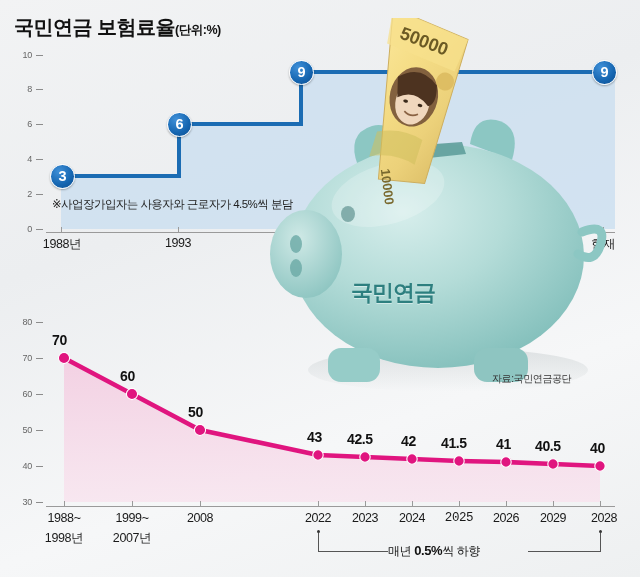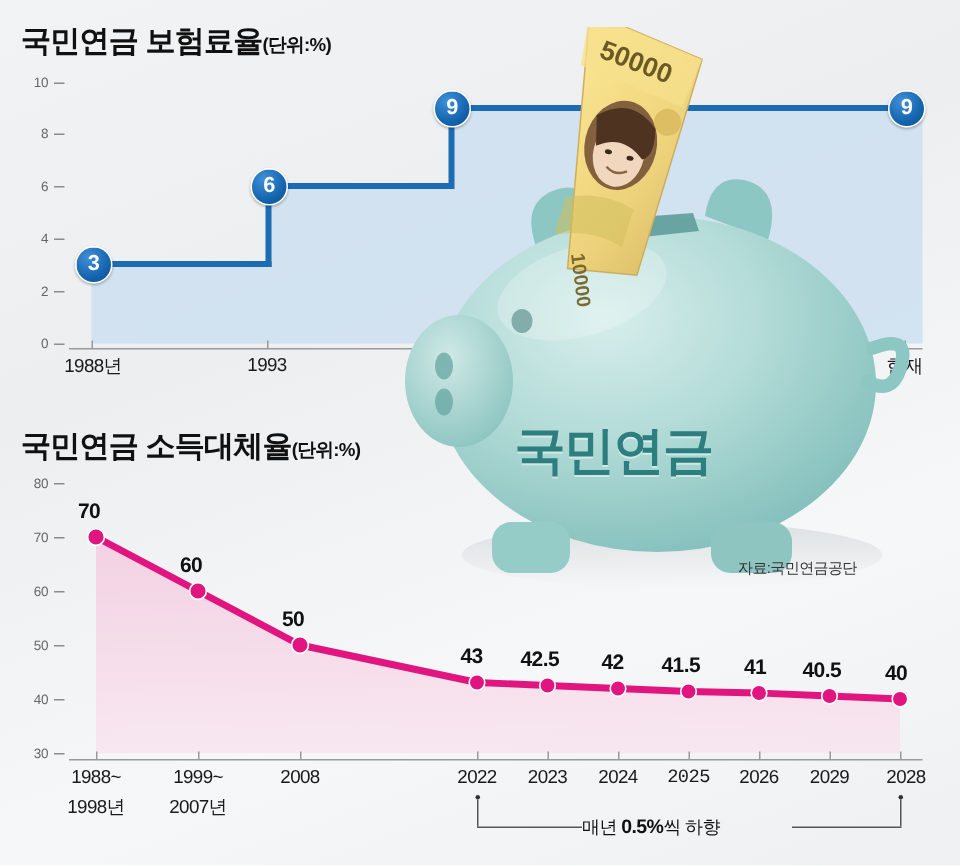--- a/index.html
+++ b/index.html
@@ -76,22 +76,22 @@
   }
   #brk-label b{font-weight:bold;font-size:13px;}
 
   
   #art{position:absolute;left:262px;top:18px;width:378px;height:400px;z-index:4;pointer-events:none;}
   #source{
     position:absolute;left:492px;top:372px;font-size:10px;color:#333;
     letter-spacing:-0.4px;white-space:nowrap;z-index:10;
   }
   .pigword{
-    position:absolute;left:319px;top:278px;width:180px;text-align:center;
-    font-size:34px;font-weight:bold;color:#2d7f7f;letter-spacing:-1px;
+    position:absolute;left:303px;top:278px;width:180px;text-align:center;
+    font-size:22px;font-weight:bold;color:#2d7f7f;letter-spacing:-1px;
     text-shadow:0 1px 0 rgba(255,255,255,.45);z-index:5;
   }
 </style>
 </head>
 <body>
 
 <div id="root">
 
   <div id="art">
     <svg width="378" height="400" viewBox="0 0 378 400">
@@ -190,38 +190,36 @@
       <div class="c1-line" style="left:127px; top:68px;  width:124px; height:4px;"></div>
       <div class="c1-vline" style="left:249px; top:16px;  width:4px;   height:56px;"></div>
       <div class="c1-line" style="left:249px; top:16px;  width:316px; height:4px;"></div>
 
       <div class="bluedot" style="left:0px;   top:110px;">3</div>
       <div class="bluedot" style="left:117px; top:58px;">6</div>
       <div class="bluedot" style="left:239px; top:6px;">9</div>
       <div class="bluedot" style="left:542px; top:6px;">9</div>
     </div>
 
+    <div id="c1-note">※사업장가입자는 사용자와 근로자가 4.5%씩 분담</div>
 
     <div class="axisline" style="left:46px;top:232px;width:569px;"></div>
     <div class="xtickmark" style="left:61px;top:227px;"></div>
     <div class="xtickmark" style="left:178px;top:227px;"></div>
     <div class="xtickmark" style="left:300px;top:227px;"></div>
     <div class="xtickmark" style="left:603px;top:227px;"></div>
 
     <div class="xlabel" style="left:21px;top:236px;width:82px;text-align:center;">1988년</div>
     <div class="xlabel" style="left:142px;top:236px;width:72px;text-align:center;">1993</div>
     <div class="xlabel" style="left:264px;top:236px;width:72px;">1998</div>
     <div class="xlabel" style="left:570px;top:236px;width:66px;">현재</div>
   </div>
 
   <div class="panel" id="chart2">
 
-    <div class="title" id="c2-title">
-      <span class="main">국민연금 소득대체율</span><span class="unit">(단위:%)</span>
-    </div>
 
     <div class="ytick" style="left:6px;top:47px;">80</div>
     <div class="ydash" style="left:36px;top:52px;"></div>
     <div class="ytick" style="left:6px;top:83px;">70</div>
     <div class="ydash" style="left:36px;top:88px;"></div>
     <div class="ytick" style="left:6px;top:119px;">60</div>
     <div class="ydash" style="left:36px;top:124px;"></div>
     <div class="ytick" style="left:6px;top:155px;">50</div>
     <div class="ydash" style="left:36px;top:160px;"></div>
     <div class="ytick" style="left:6px;top:191px;">40</div>

